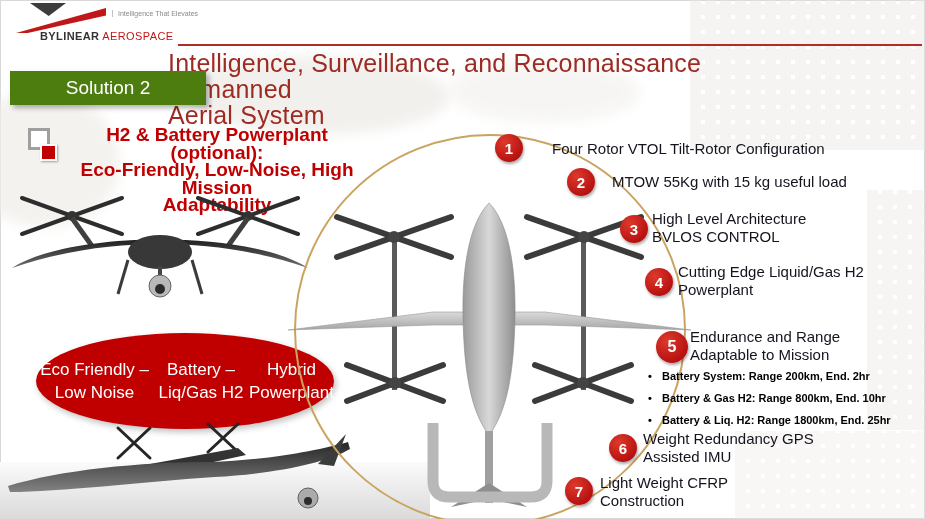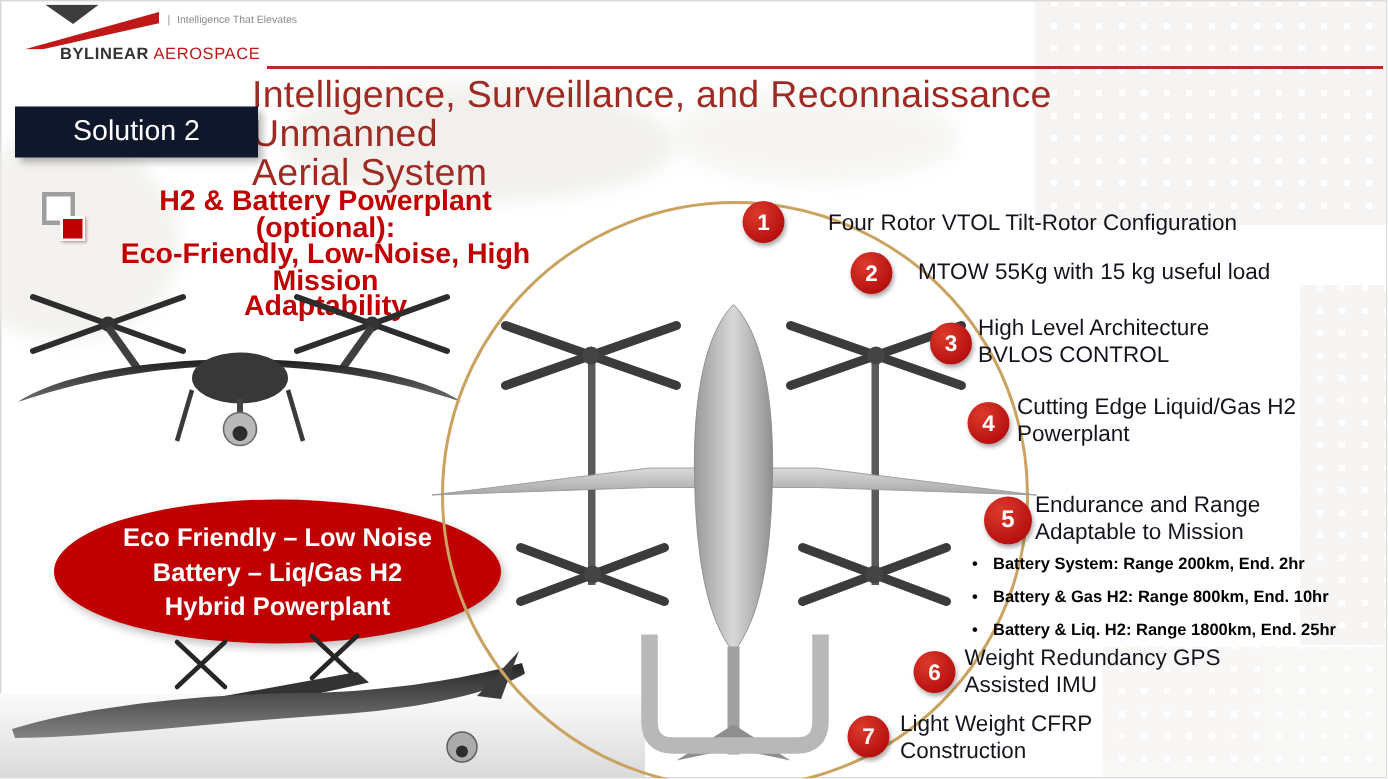--- a/index.html
+++ b/index.html
@@ -27,30 +27,30 @@
   #logo-tagline{position:absolute;left:112px;top:7px;font-size:7px;color:#8a8a8a;border-left:1px solid #c0c0c0;padding-left:5px;white-space:nowrap}
   #logo-brand{position:absolute;left:40px;top:27px;font-size:11px;letter-spacing:.4px;white-space:nowrap}
   #logo-brand .p{color:#333;font-weight:700}
   #logo-brand .s{color:#c01818;font-weight:400}
 
   
   #title-rule{position:absolute;left:178px;top:44px;width:744px;height:2px;background:#b02e25}
   #page-title{position:absolute;left:168px;top:50px;width:604px;text-align:left;font-size:25px;color:#9e2b23;line-height:26px;letter-spacing:.2px}
 
   
-  #solution-badge{position:absolute;left:10px;top:71px;width:162px;height:34px;background:#0f172a;color:#fff;font-size:19px;display:flex;align-items:center;justify-content:center;box-shadow:3px 3px 5px rgba(0,0,0,.3)}
+  #solution-badge{position:absolute;left:10px;top:71px;width:196px;height:34px;background:#4d7c0f;color:#fff;font-size:19px;display:flex;align-items:center;justify-content:center;box-shadow:3px 3px 5px rgba(0,0,0,.3)}
 
   
   #squares{position:absolute;left:28px;top:128px;width:34px;height:36px}
   #sq-outline{position:absolute;left:0;top:0;width:22px;height:22px;border:3px solid #9f9f9f;background:#fff}
   #sq-red{position:absolute;left:12px;top:16px;width:17px;height:17px;background:#c00000;border:2px solid #fff;box-shadow:1px 1px 2px rgba(0,0,0,.35)}
   #pp-note{position:absolute;left:62px;top:126px;width:310px;text-align:center;color:#c00000;font-weight:700;font-size:19px;line-height:17.5px}
 
   
-  #eco-oval{position:absolute;left:36px;top:333px;width:298px;height:96px;background:#c00000;border-radius:50%;color:#fff;font-weight:700;font-size:17px;line-height:23px;display:flex;flex-direction:column;align-items:center;justify-content:center;text-align:center;box-shadow:2px 3px 6px rgba(0,0,0,.25)}
+  #eco-oval{position:absolute;left:36px;top:333px;width:298px;height:96px;background:#c00000;border-radius:50%;color:#fff;font-weight:400;font-size:17px;line-height:23px;display:flex;flex-direction:row;align-items:center;justify-content:center;text-align:center;box-shadow:2px 3px 6px rgba(0,0,0,.25)}
 
   
   #ring{position:absolute;left:294px;top:134px;width:392px;height:392px;border:2px solid #c9a35f;border-radius:50%}
 
   
   .badge{position:absolute;width:28px;height:28px;border-radius:50%;background:radial-gradient(circle at 35% 30%,#dd3a2c,#b50f0f 75%);color:#fff;font-weight:700;font-size:15px;display:flex;align-items:center;justify-content:center;box-shadow:1px 2px 3px rgba(0,0,0,.35)}
   .badge.big{width:32px;height:32px;font-size:16px}
   .ftext{position:absolute;font-weight:400;font-size:15px;color:#14141f;line-height:18px}
   .ftext.center{text-align:left}
   #b1{left:495px;top:134px} #t1{left:552px;top:140px;width:372px}

